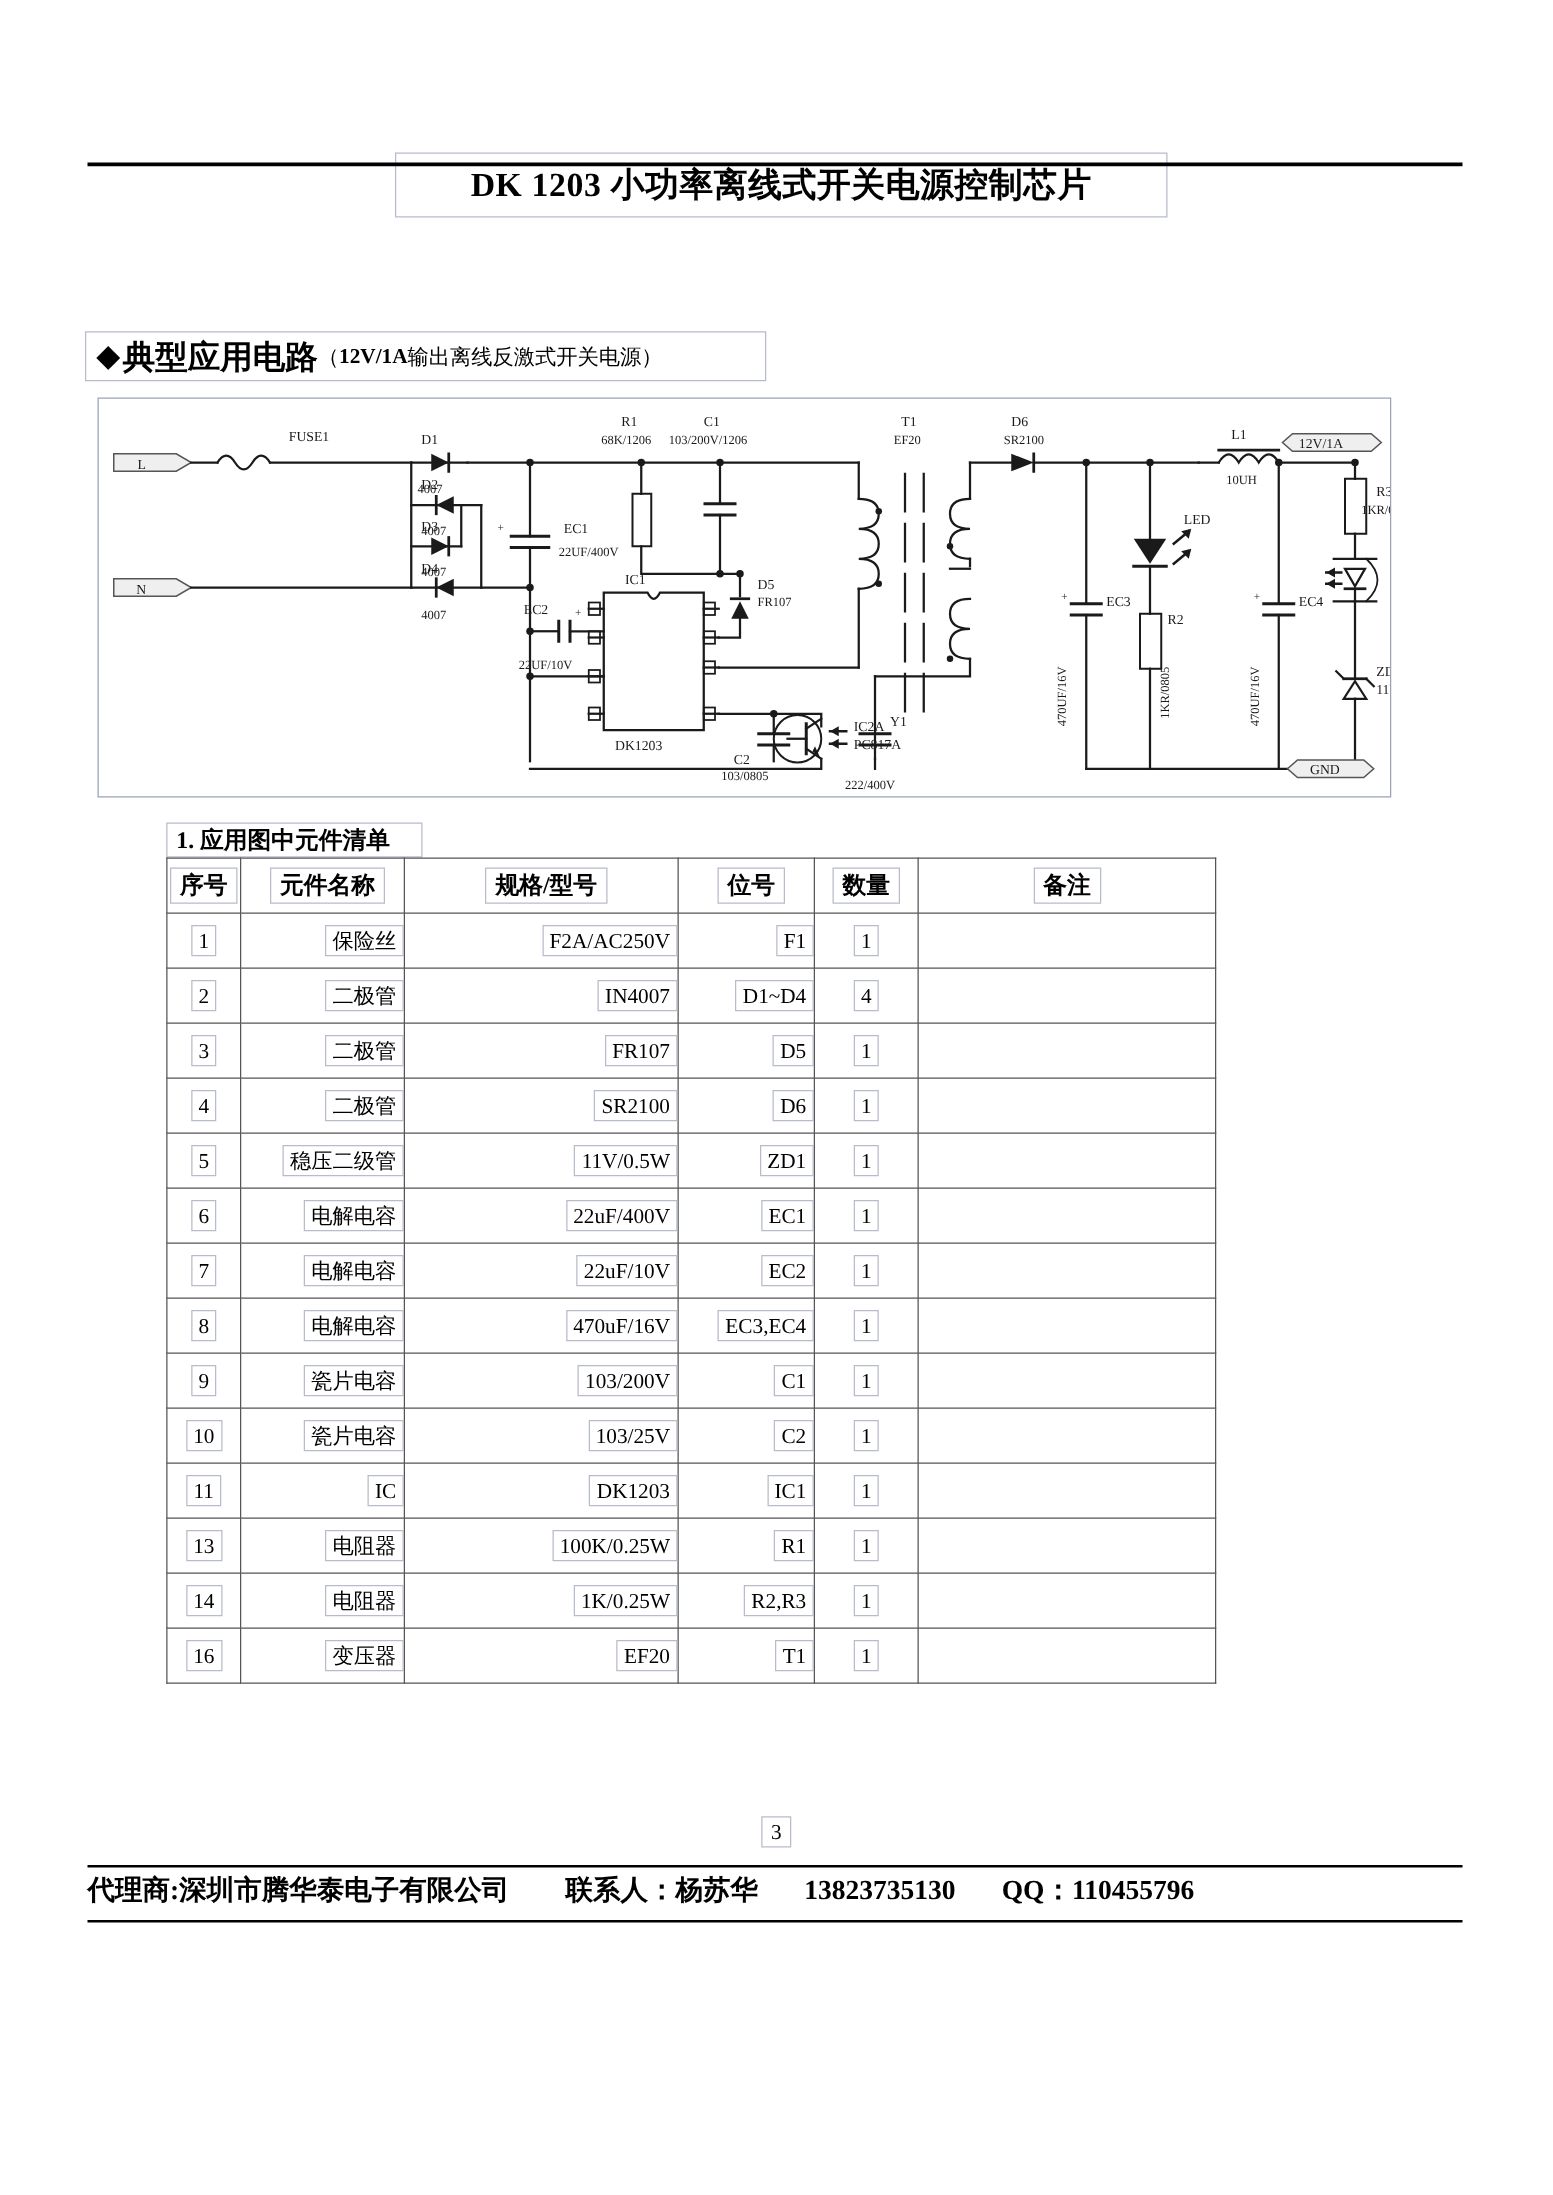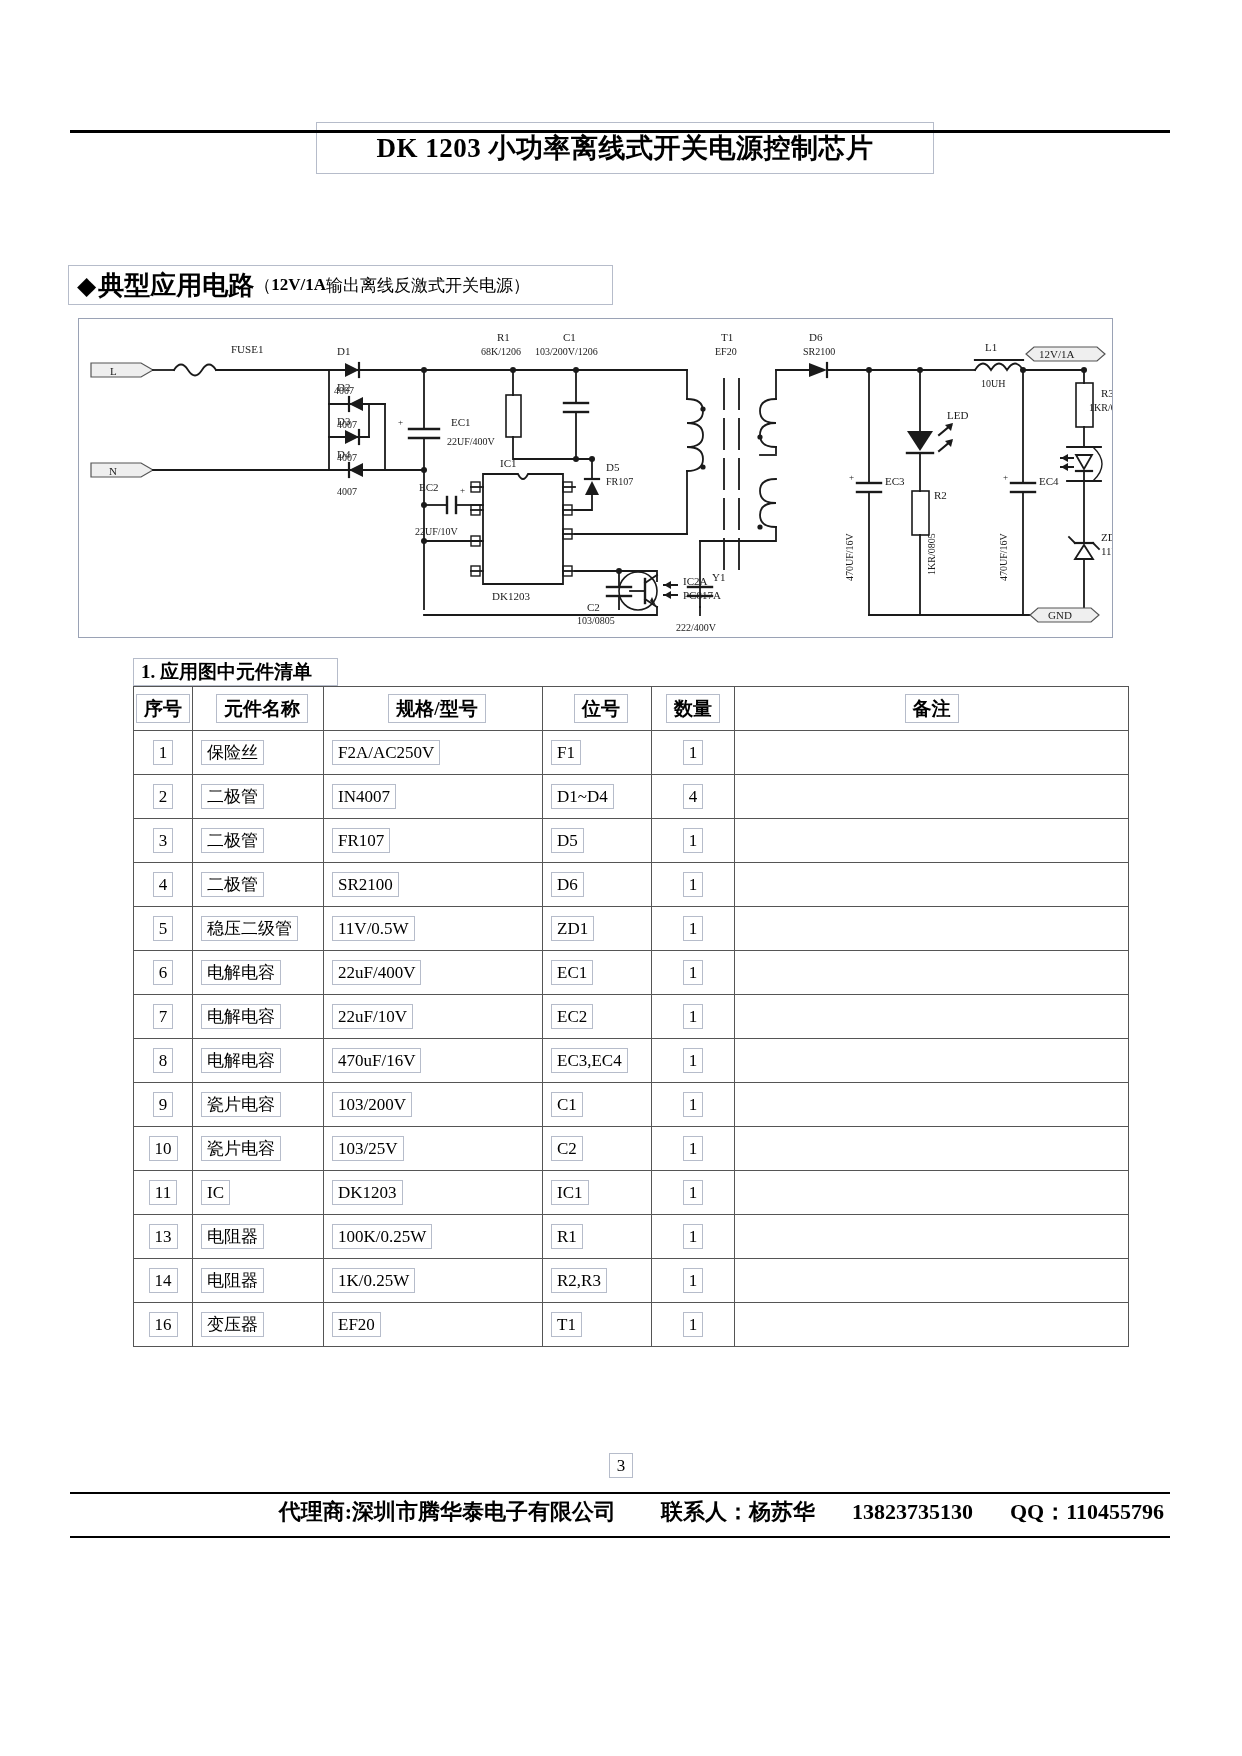--- a/index.html
+++ b/index.html
@@ -25,39 +25,39 @@
   .schem{position:absolute;left:78px;top:318px;width:1035px;height:320px;
       border:1px solid #9aa2b5;box-sizing:border-box;background:#fff;}
   .schem svg{display:block;}
 
   
   .cap{position:absolute;left:105px;top:658px;width:205px;height:28px;
       border:1px solid #b6bcca;box-sizing:border-box;display:flex;align-items:center;padding-left:7px;
       font-size:19px;font-weight:bold;margin-left:28px;}
 
   
-  table.parts{position:absolute;left:133px;top:686px;width:996px;border-collapse:collapse;
+  table.parts{position:absolute;left:133px;top:686px;width:840px;border-collapse:collapse;
       font-size:17px;}
   table.parts td,table.parts th{border:1px solid #555;padding:0;height:43px;vertical-align:middle;}
   .cellbox{display:inline-block;border:1px solid #b6bcca;padding:1px 5px;line-height:1.25;}
   th .cellbox{font-weight:bold;font-size:19px;padding:2px 7px;}
   .c-no{width:58px;text-align:center;}
   .c-name{width:122px;padding-left:8px!important;}
   .c-spec{width:210px;padding-left:8px!important;}
   .c-pos{width:100px;padding-left:8px!important;}
   .c-qty{width:82px;text-align:center;}
   .c-rem{width:auto;text-align:center;}
-  td.c-name,td.c-spec,td.c-pos{text-align:left;}
+  td.c-name,td.c-spec,td.c-pos{text-align:right;}
 
   
   .pgno{position:absolute;left:0;top:1453px;width:1242px;text-align:center;}
   .pgno .cellbox{font-size:17px;padding:1px 7px;}
   .foot{position:absolute;left:70px;top:1492px;width:1100px;height:48px;}
   .foot-rule{position:absolute;left:0;top:0;width:1100px;height:2px;background:#000;}
-  .foot-txt{position:absolute;left:0;top:5px;width:1100px;text-align:right;font-size:22px;font-weight:bold;
+  .foot-txt{position:absolute;left:0;top:5px;width:1100px;text-align:left;font-size:22px;font-weight:bold;
       font-family:"Liberation Serif",serif;}
   .foot-txt span{margin-right:6px;}
   .foot-rule2{position:absolute;left:0;top:44px;width:1100px;height:2px;background:#000;}
 
   
   text{font-family:"Liberation Serif",serif;}
 </style>
 </head>
 <body>
 

